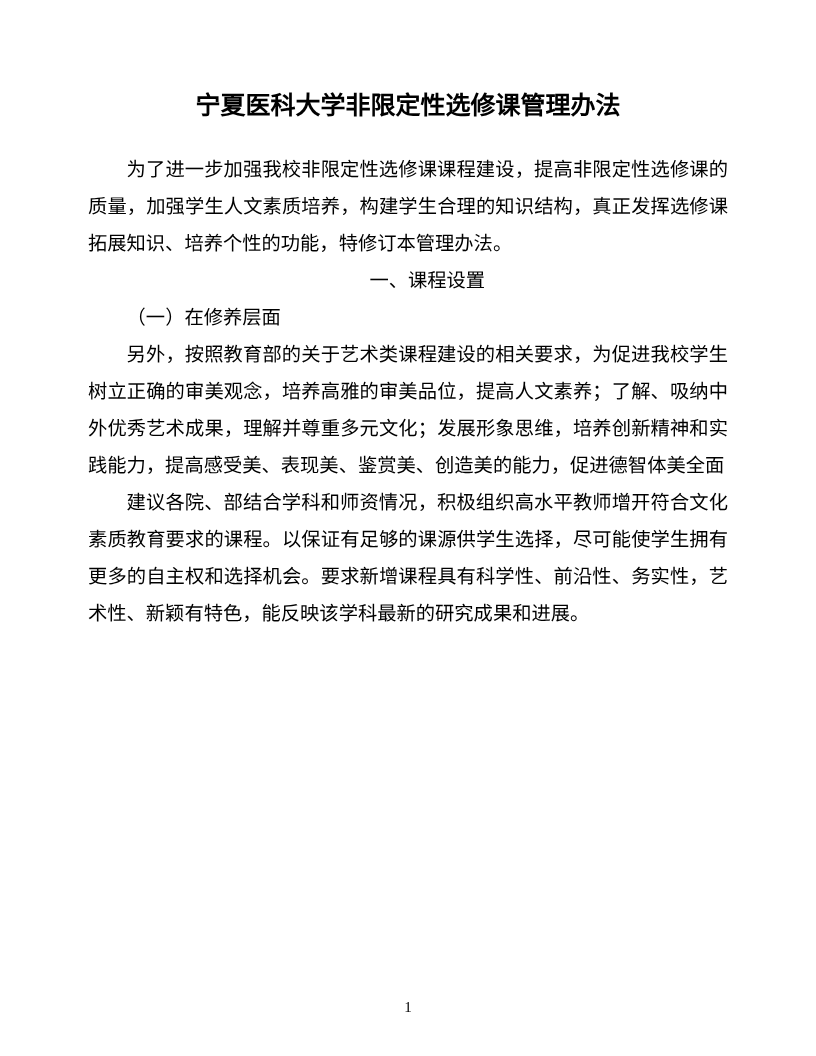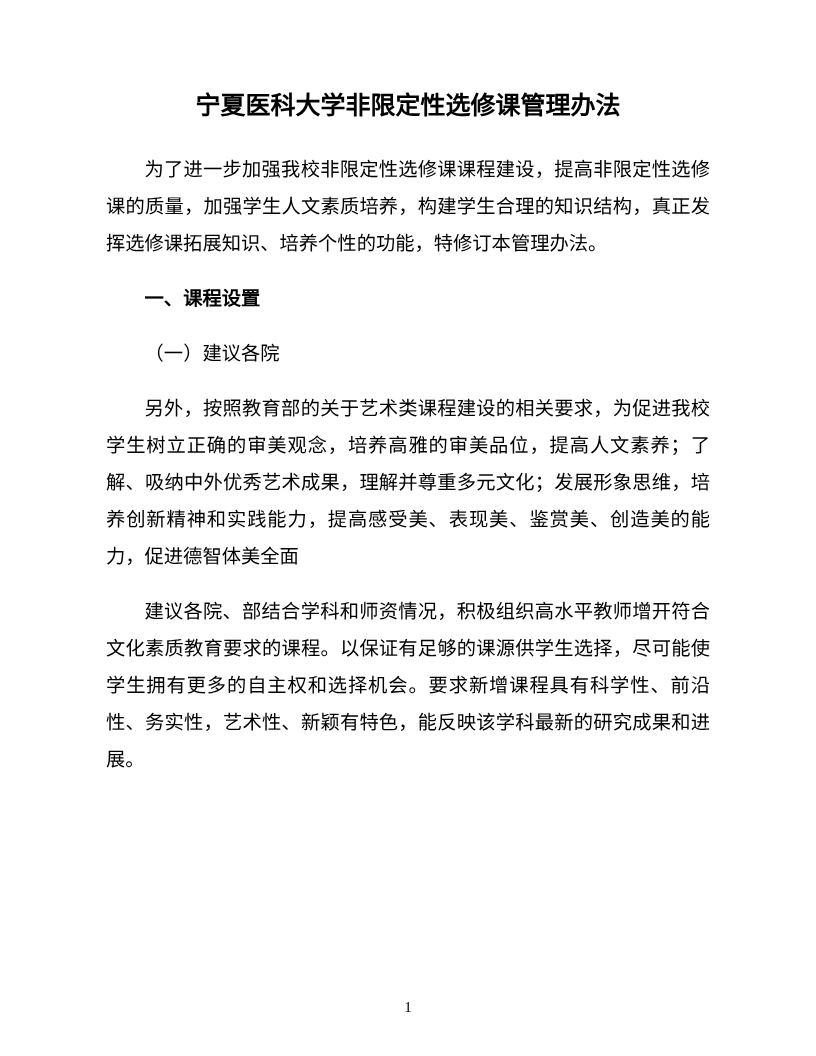--- a/index.html
+++ b/index.html
@@ -22,32 +22,32 @@
   .doc-title {
     margin: 0 0 24px 0;
     font-size: 25px;
     line-height: 42px;
     font-weight: bold;
     text-align: center;
     letter-spacing: 0;
   }
   .body-text p,
   .body-text h2 {
-    margin: 18px;
+    margin: 0;
     font-size: 19.3px;
     line-height: 37px;
     text-align: justify;
     text-indent: 2em;
     font-weight: normal;
     word-break: break-all;
     line-break: strict;
   }
   .body-text h2.section-heading {
-    font-weight: bold;
-    text-align: left;
+    font-weight: normal;
+    text-align: center;
   }
   .subsection-heading {
     text-align: left !important;
   }
   .page-footer {
     position: absolute;
     left: 0;
     bottom: 40px;
     width: 100%;
     text-align: center;
@@ -64,21 +64,21 @@
 <div class="page">
 
   <h1 class="doc-title">宁夏医科大学非限定性选修课管理办法</h1>
 
   <div class="body-text">
 
     <p>为了进一步加强我校非限定性选修课课程建设，提高非限定性选修课的质量，加强学生人文素质培养，构建学生合理的知识结构，真正发挥选修课拓展知识、培养个性的功能，特修订本管理办法。</p>
 
     <h2 class="section-heading">一、课程设置</h2>
 
-    <p class="subsection-heading">（一）建议各院</p>
+    <p class="subsection-heading">（一）在修养层面</p>
 
 
     <p>另外，按照教育部的关于艺术类课程建设的相关要求，为促进我校学生树立正确的审美观念，培养高雅的审美品位，提高人文素养；了解、吸纳中外优秀艺术成果，理解并尊重多元文化；发展形象思维，培养创新精神和实践能力，提高感受美、表现美、鉴赏美、创造美的能力，促进德智体美全面</p>
 
     <p>建议各院、部结合学科和师资情况，积极组织高水平教师增开符合文化素质教育要求的课程。以保证有足够的课源供学生选择，尽可能使学生拥有更多的自主权和选择机会。要求新增课程具有科学性、前沿性、务实性，艺术性、新颖有特色，能反映该学科最新的研究成果和进展。</p>
 
   </div>
 
   <div class="page-footer">
     <span class="page-number">1</span>

